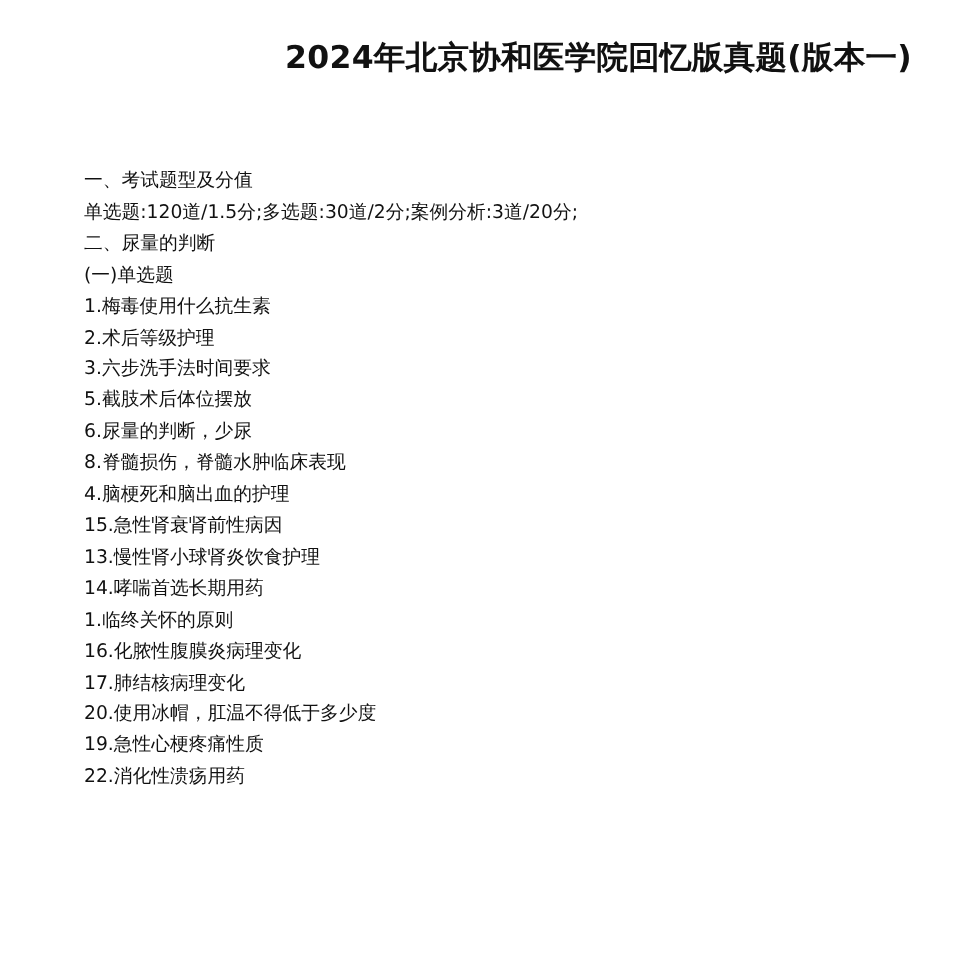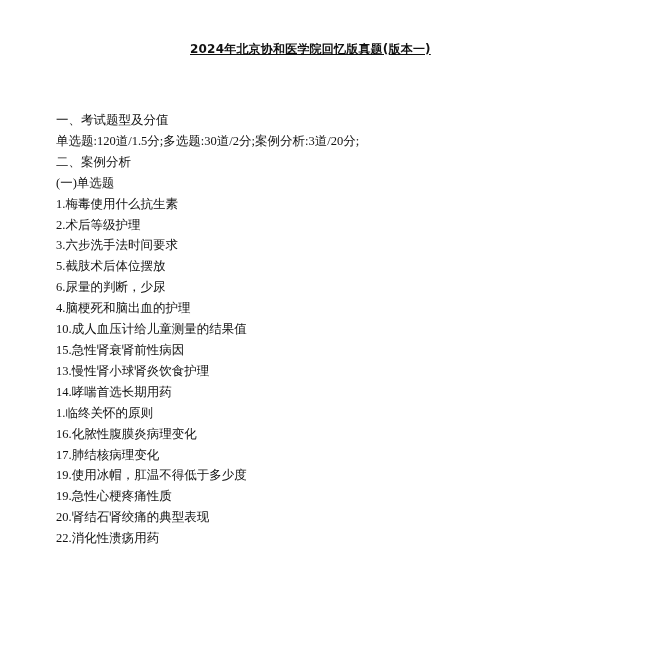--- a/index.html
+++ b/index.html
@@ -1,41 +1,40 @@
 <!DOCTYPE html>
 <html><head>
 <meta charset="utf-8">
 <style>
   html, body { margin:0; padding:0; background:#ffffff; }
   body { width:649px; height:648px; overflow:hidden; position:relative;
          font-family:"DejaVu Sans","Liberation Sans",sans-serif; color:#111; }
-  .title { position:absolute; top:41px; left:190px; font-size:12px; font-weight:bold; white-space:nowrap; letter-spacing:0.2px;text-decoration:underline; }
+  .title { position:absolute; top:24px; left:190px; font-size:21px; font-weight:bold; white-space:nowrap; letter-spacing:0.2px; }
   .body { position:absolute; top:110px; left:56px; font-size:12.5px; line-height:20.9px; }
-  .line { white-space:nowrap;font-family:Liberation Serif, serif; }
+  .line { white-space:nowrap; }
 </style>
 </head>
 <body>
 
 <div class="title">2024年北京协和医学院回忆版真题(版本一)</div>
 
 <div class="body">
   <div class="line">一、考试题型及分值</div>
   <div class="line">单选题:120道/1.5分;多选题:30道/2分;案例分析:3道/20分;</div>
-  <div class="line">二、案例分析</div>
+  <div class="line">二、尿量的判断</div>
   <div class="line">(一)单选题</div>
   <div class="line">1.梅毒使用什么抗生素</div>
   <div class="line">2.术后等级护理</div>
   <div class="line">3.六步洗手法时间要求</div>
   <div class="line">5.截肢术后体位摆放</div>
   <div class="line">6.尿量的判断，少尿</div>
+  <div class="line">8.脊髓损伤，脊髓水肿临床表现</div>
   <div class="line">4.脑梗死和脑出血的护理</div>
-  <div class="line">10.成人血压计给儿童测量的结果值</div>
   <div class="line">15.急性肾衰肾前性病因</div>
   <div class="line">13.慢性肾小球肾炎饮食护理</div>
   <div class="line">14.哮喘首选长期用药</div>
   <div class="line">1.临终关怀的原则</div>
   <div class="line">16.化脓性腹膜炎病理变化</div>
   <div class="line">17.肺结核病理变化</div>
-  <div class="line">19.使用冰帽，肛温不得低于多少度</div>
+  <div class="line">20.使用冰帽，肛温不得低于多少度</div>
   <div class="line">19.急性心梗疼痛性质</div>
-  <div class="line">20.肾结石肾绞痛的典型表现</div>
   <div class="line">22.消化性溃疡用药</div>
 </div>
 
 </body></html>

